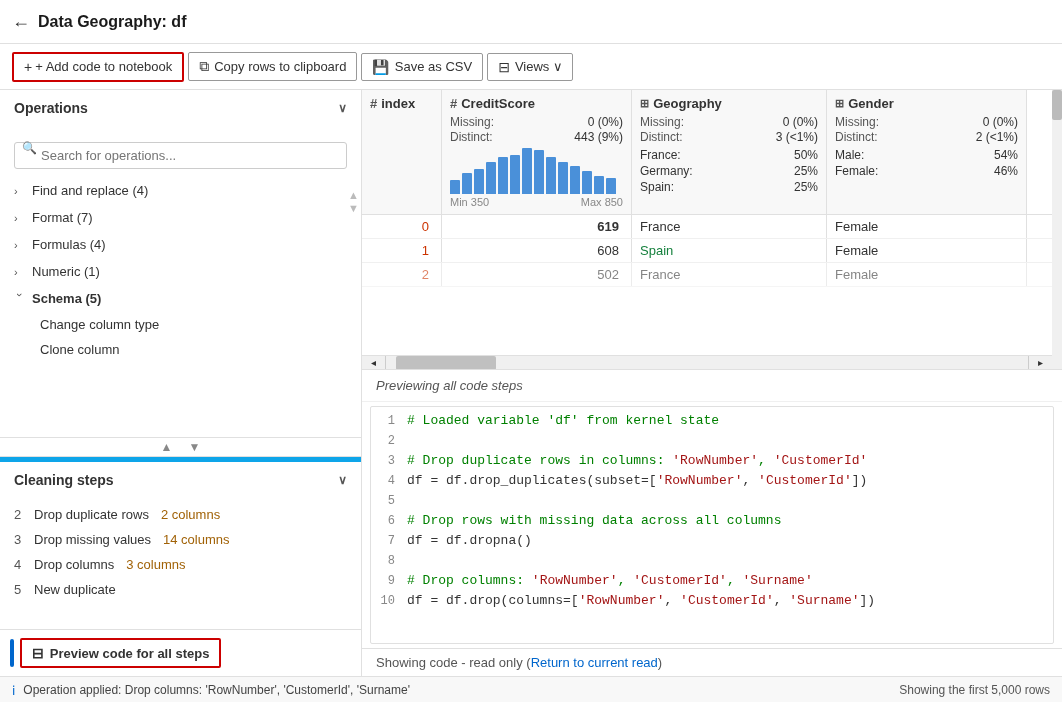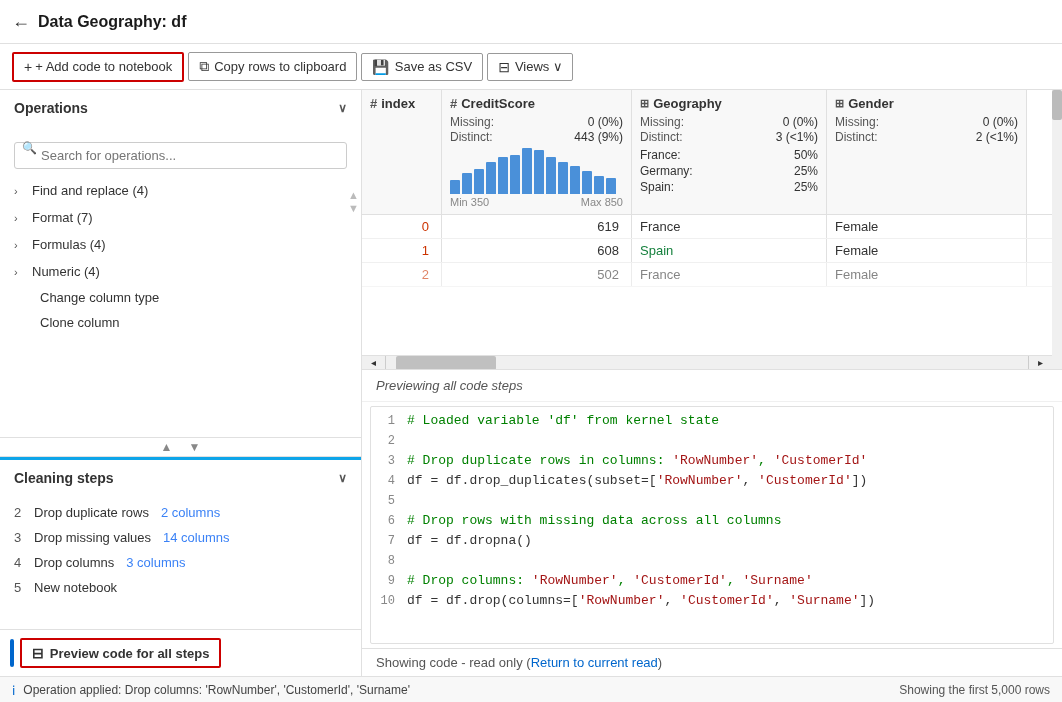--- a/index.html
+++ b/index.html
@@ -27,26 +27,26 @@
 
     .search-box { margin: 0 14px 8px 14px; position: relative; }
     .search-box input { width: 100%; padding: 5px 10px 5px 28px; border: 1px solid #ccc; border-radius: 3px; font-size: 13px; margin-top: 16px; }
     .search-icon-inside { position: absolute; left: 8px; top: 50%; transform: translateY(-50%); color: #888; font-size: 12px; }
     .ops-item { display: flex; align-items: center; gap: 6px; padding: 6px 14px; cursor: pointer; font-size: 13px; }
     .ops-item .expand-icon { color: #555; font-size: 11px; width: 12px; }
     .ops-item .expand-icon.open { transform: rotate(90deg); }
     .ops-sub-item { padding: 5px 14px 5px 40px; cursor: pointer; font-size: 13px; color: #333; }
 
     
-    .cleaning-section { border-top: 3px solid #0ea5e9; }
+    .cleaning-section { border-top: 5px solid #0ea5e9; }
     .cleaning-items { padding: 4px 0; }
     .cleaning-item { padding: 5px 14px; font-size: 13px; display: flex; align-items: center; gap: 8px; }
     .cleaning-item .step-num { color: #555; min-width: 12px; }
     .cleaning-item .step-name { font-weight: 400; }
-    .cleaning-item .step-detail { color: #3b82f6; margin-left: 4px; }
+    .cleaning-item .step-detail { color: #a16207; margin-left: 4px; }
 
     
     .preview-btn-area { padding: 8px 10px; border-top: 1px solid #e0e0e0; display: flex; align-items: center; gap: 6px; }
     .preview-btn { display: flex; align-items: center; gap: 6px; padding: 5px 10px; border: 2px solid #cc0000; border-radius: 2px; background: #fff; cursor: pointer; font-size: 13px; font-weight: 600; color: #333; }
     .blue-bar { width: 4px; height: 28px; background: #0066cc; border-radius: 2px; }
 
     
     .right-panel { flex: 1; display: flex; flex-direction: column; overflow: hidden; }
 
     
@@ -157,23 +157,27 @@
           <span>Format (7)</span>
         </div>
 
         <div class="ops-item">
           <span class="expand-icon">›</span>
           <span>Formulas (4)</span>
         </div>
 
         <div class="ops-item">
           <span class="expand-icon">›</span>
-          <span>Numeric (4)</span>
-        </div>
-
+          <span>Numeric (1)</span>
+        </div>
+
+        <div class="ops-item">
+          <span class="expand-icon open" style="transform:rotate(90deg); display:inline-block;">›</span>
+          <span style="font-weight:600;">Schema (5)</span>
+        </div>
         <div class="ops-sub-item">Change column type</div>
         <div class="ops-sub-item">Clone column</div>
       </div>
 
       <div style="display:flex;justify-content:center;padding:2px 0;border-top:1px solid #e0e0e0;border-bottom:1px solid #e0e0e0;">
         <span style="color:#888;cursor:pointer;font-size:12px;padding:0 8px;">▲</span>
         <span style="color:#888;cursor:pointer;font-size:12px;padding:0 8px;">▼</span>
       </div>
 
       <div class="cleaning-section">
@@ -193,21 +197,21 @@
             <span class="step-name">Drop missing values</span>
             <span class="step-detail">14 columns</span>
           </div>
           <div class="cleaning-item">
             <span class="step-num">4</span>
             <span class="step-name">Drop columns</span>
             <span class="step-detail">3 columns</span>
           </div>
           <div class="cleaning-item">
             <span class="step-num">5</span>
-            <span class="step-name">New notebook</span>
+            <span class="step-name">New duplicate</span>
             <span class="step-detail"></span>
           </div>
         </div>
       </div>
 
       <div class="preview-btn-area" style="margin-top:auto; border-top:1px solid #e0e0e0; position:absolute; bottom:0; left:0; right:0; background:#fff;">
         <div class="blue-bar"></div>
         <button class="preview-btn">
           <span style="font-size:14px;">⊟</span>
           <span>Preview code for all steps</span>
@@ -313,29 +317,39 @@
             </div>
             <div class="col-stats">
               <div class="col-stat-row">
                 <span style="color:#555;">Missing:</span>
                 <span>0 (0%)</span>
               </div>
               <div class="col-stat-row">
                 <span style="color:#555;">Distinct:</span>
                 <span>2 (&lt;1%)</span>
               </div>
+              <div class="geo-values" style="margin-top:4px;">
+                <div class="geo-row">
+                  <span>Male:</span>
+                  <span>54%</span>
+                </div>
+                <div class="geo-row">
+                  <span>Female:</span>
+                  <span>46%</span>
+                </div>
+              </div>
             </div>
           </div>
         </div>
 
         <div class="data-rows" style="margin-right:10px;">
 
           <div class="data-row">
             <div class="data-cell index-cell" style="min-width:80px;color:#cc3300;text-align:right;padding-right:12px;">0</div>
-            <div class="data-cell credit-cell" style="min-width:190px;text-align:right;padding-right:12px;">619</div>
+            <div class="data-cell credit-cell" style="min-width:190px;text-align:right;padding-right:12px;font-weight:bold;">619</div>
             <div class="data-cell geo-cell" style="min-width:195px;">France</div>
             <div class="data-cell gender-cell" style="min-width:200px;">Female</div>
           </div>
 
           <div class="data-row">
             <div class="data-cell index-cell" style="min-width:80px;color:#cc3300;text-align:right;padding-right:12px;">1</div>
             <div class="data-cell credit-cell" style="min-width:190px;text-align:right;padding-right:12px;">608</div>
             <div class="data-cell geo-cell" style="min-width:195px;"><span style="color:#15803d;">Spain</span></div>
             <div class="data-cell gender-cell" style="min-width:200px;">Female</div>
           </div>

